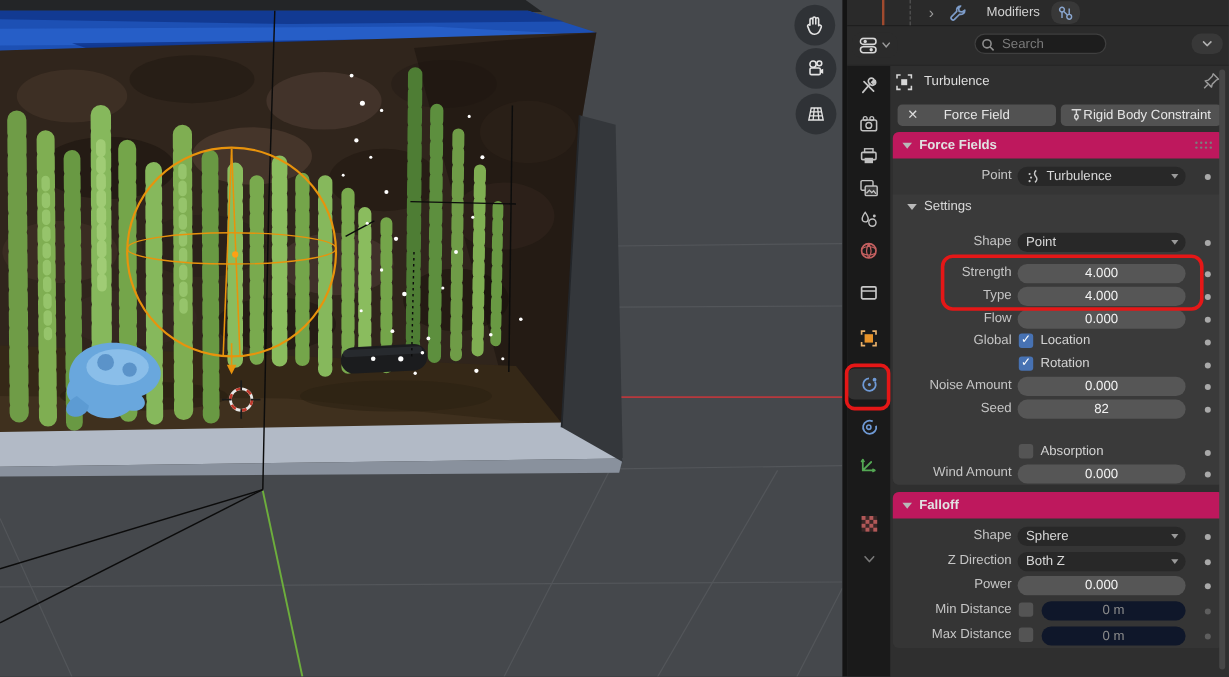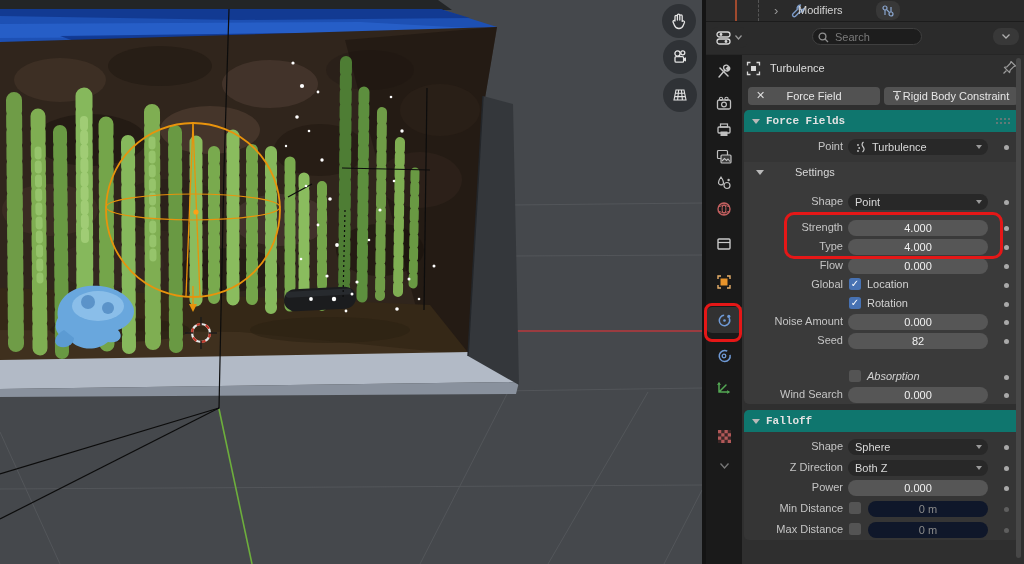--- a/index.html
+++ b/index.html
@@ -17,22 +17,22 @@
   
   #props { position:absolute; left:706px; top:0; width:318px; height:564px; background:#2e2e2e; }
   #props-topbar { position:absolute; left:0; top:0; width:318px; height:22px; background:#2a2a2a; border-bottom:1px solid #1c1c1c; }
   #props-header { position:absolute; left:0; top:22px; width:318px; height:33px; background:#2b2b2b; border-bottom:1px solid #262626; }
   #tabstrip { position:absolute; left:0; top:55px; width:36px; height:509px; background:#1a1a1a; }
   .tab { position:absolute; left:5px; width:26px; height:26px; display:flex; align-items:center; justify-content:center; border-radius:4px; }
   .tab.active { left:0; width:36px; background:#323232; border-radius:6px 0 0 6px; }
   #content { position:absolute; left:36px; top:55px; width:282px; height:509px; background:#2f2f2f; }
   .crumb-row { position:absolute; left:706px; top:55px; width:318px; height:28px; }
   .panel { position:absolute; left:744px; width:276px; background:#353535; border-radius:5px; }
-  .panel-hd { position:absolute; left:0; top:0; width:100%; height:22px; background:#0f766e; border-radius:5px 5px 0 0;
-              display:flex; align-items:center; gap:6px; padding-left:8px; color:#dedede;font-family:Liberation Mono, monospace; }
+  .panel-hd { position:absolute; left:0; top:0; width:100%; height:22px; background:#be185d; border-radius:5px 5px 0 0;
+              display:flex; align-items:center; gap:6px; padding-left:8px; color:#dedede; }
   .sub-hd { position:absolute; display:flex; align-items:center; gap:6px; color:#d6d6d6; }
   .chev { width:0; height:0; border-left:4px solid transparent; border-right:4px solid transparent; border-top:5px solid #b9b9b9; }
   .row { position:absolute; left:742px; width:282px; height:18px; }
   .lbl { position:absolute; left:0; top:2px; width:101px; text-align:right; color:#c5c5c5; }
   .wg  { position:absolute; left:106px; top:1px; width:140px; height:16px; border-radius:8px; }
   .field { background:#565656; color:#f2f2f2; text-align:center; line-height:16px; }
   .field.dis { background:#0f172a; color:#8b8b8b; left:126px; width:120px; }
   .drop { background:#282828; color:#d8d8d8; line-height:16px; padding-left:7px; display:flex; align-items:center; gap:5px; }
   .drop .dchev { position:absolute; right:6px; top:6px; width:0; height:0; border-left:3.5px solid transparent; border-right:3.5px solid transparent; border-top:4.5px solid #9a9a9a; }
   .dot { position:absolute; left:262px; top:7px; width:5px; height:5px; border-radius:50%; background:#a9a9a9; }
@@ -247,21 +247,21 @@
 
   <div id="props">
 
     <div id="props-topbar">
       <div style="position:absolute;left:29px;top:0;width:2px;height:21px;background:#a04a2e;"></div>
       <div style="position:absolute;left:52px;top:0;width:1px;height:21px;border-left:1px dashed #555;"></div>
       <span style="position:absolute;left:68px;top:3px;color:#9a9a9a;font-size:13px;">›</span>
       <svg style="position:absolute;left:84px;top:3px;" width="16" height="16" viewBox="0 0 16 16">
         <path d="M10.5,2 a3.4,3.4 0 0 0 -3.2,4.5 L3,10.8 a1.7,1.7 0 0 0 2.4,2.4 L9.7,8.9 A3.4,3.4 0 0 0 14,5.5 L11.8,7 L9.3,6.5 L8.8,4 Z" fill="none" stroke="#7d9cc9" stroke-width="1.4" stroke-linejoin="round"></path>
       </svg>
-      <span style="position:absolute;left:92px;top:4px;color:#d2d2d2;">Modifiers</span>
+      <span style="position:absolute;left:116px;top:4px;color:#d2d2d2;">Modifiers</span>
       <div class="hbtn" style="left:170px;top:1px;width:24px;height:19px;">
         <svg width="14" height="14" viewBox="0 0 14 14">
           <circle cx="4" cy="4" r="2" fill="none" stroke="#8aa6cf" stroke-width="1.2"></circle>
           <circle cx="10" cy="10" r="2" fill="none" stroke="#8aa6cf" stroke-width="1.2"></circle>
           <path d="M5.5,5.5 L8.5,8.5 M4,6 L4,11 M10,3 L10,8" stroke="#8aa6cf" stroke-width="1.2"></path>
         </svg>
       </div>
     </div>
 
     <div id="props-header">
@@ -437,21 +437,21 @@
           <circle cx="3" cy="10" r="0.9" fill="#c8c8c8"></circle>
       </svg>
       <span>Turbulence</span>
       <span class="dchev"></span>
     </div>
     <span class="dot"></span>
   </div>
 
   <div class="sub-hd" style="left:756px;top:166px;">
     <span class="chev"></span>
-    <span style="color:#d8d8d8;margin-left:25px;">Settings</span>
+    <span style="color:#d8d8d8;">Settings</span>
   </div>
 
   <div class="row" style="top:193px;">
     <span class="lbl">Shape</span>
     <div class="wg drop">
       <span>Point</span>
       <span class="dchev"></span>
     </div>
     <span class="dot"></span>
   </div>
@@ -493,28 +493,28 @@
     <span class="dot"></span>
   </div>
 
   <div class="row" style="top:332px;">
     <span class="lbl">Seed</span>
     <div class="wg field">82</div>
     <span class="dot"></span>
   </div>
 
 
-  <div class="row" style="top:368px;font-style:italic;">
+  <div class="row" style="top:368px;">
     <span class="cb"></span>
     <span class="cb-lbl">Absorption</span>
     <span class="dot"></span>
   </div>
 
   <div class="row" style="top:386px;">
-    <span class="lbl">Wind Search</span>
+    <span class="lbl">Wind Amount</span>
     <div class="wg field">0.000</div>
     <span class="dot"></span>
   </div>
 
   <div class="panel" style="top:410px;height:130px;">
     <div class="panel-hd">
       <span class="chev"></span>
       <b style="font-weight:bold;color:#e2e2e2;">Falloff</b>
     </div>
   </div>

